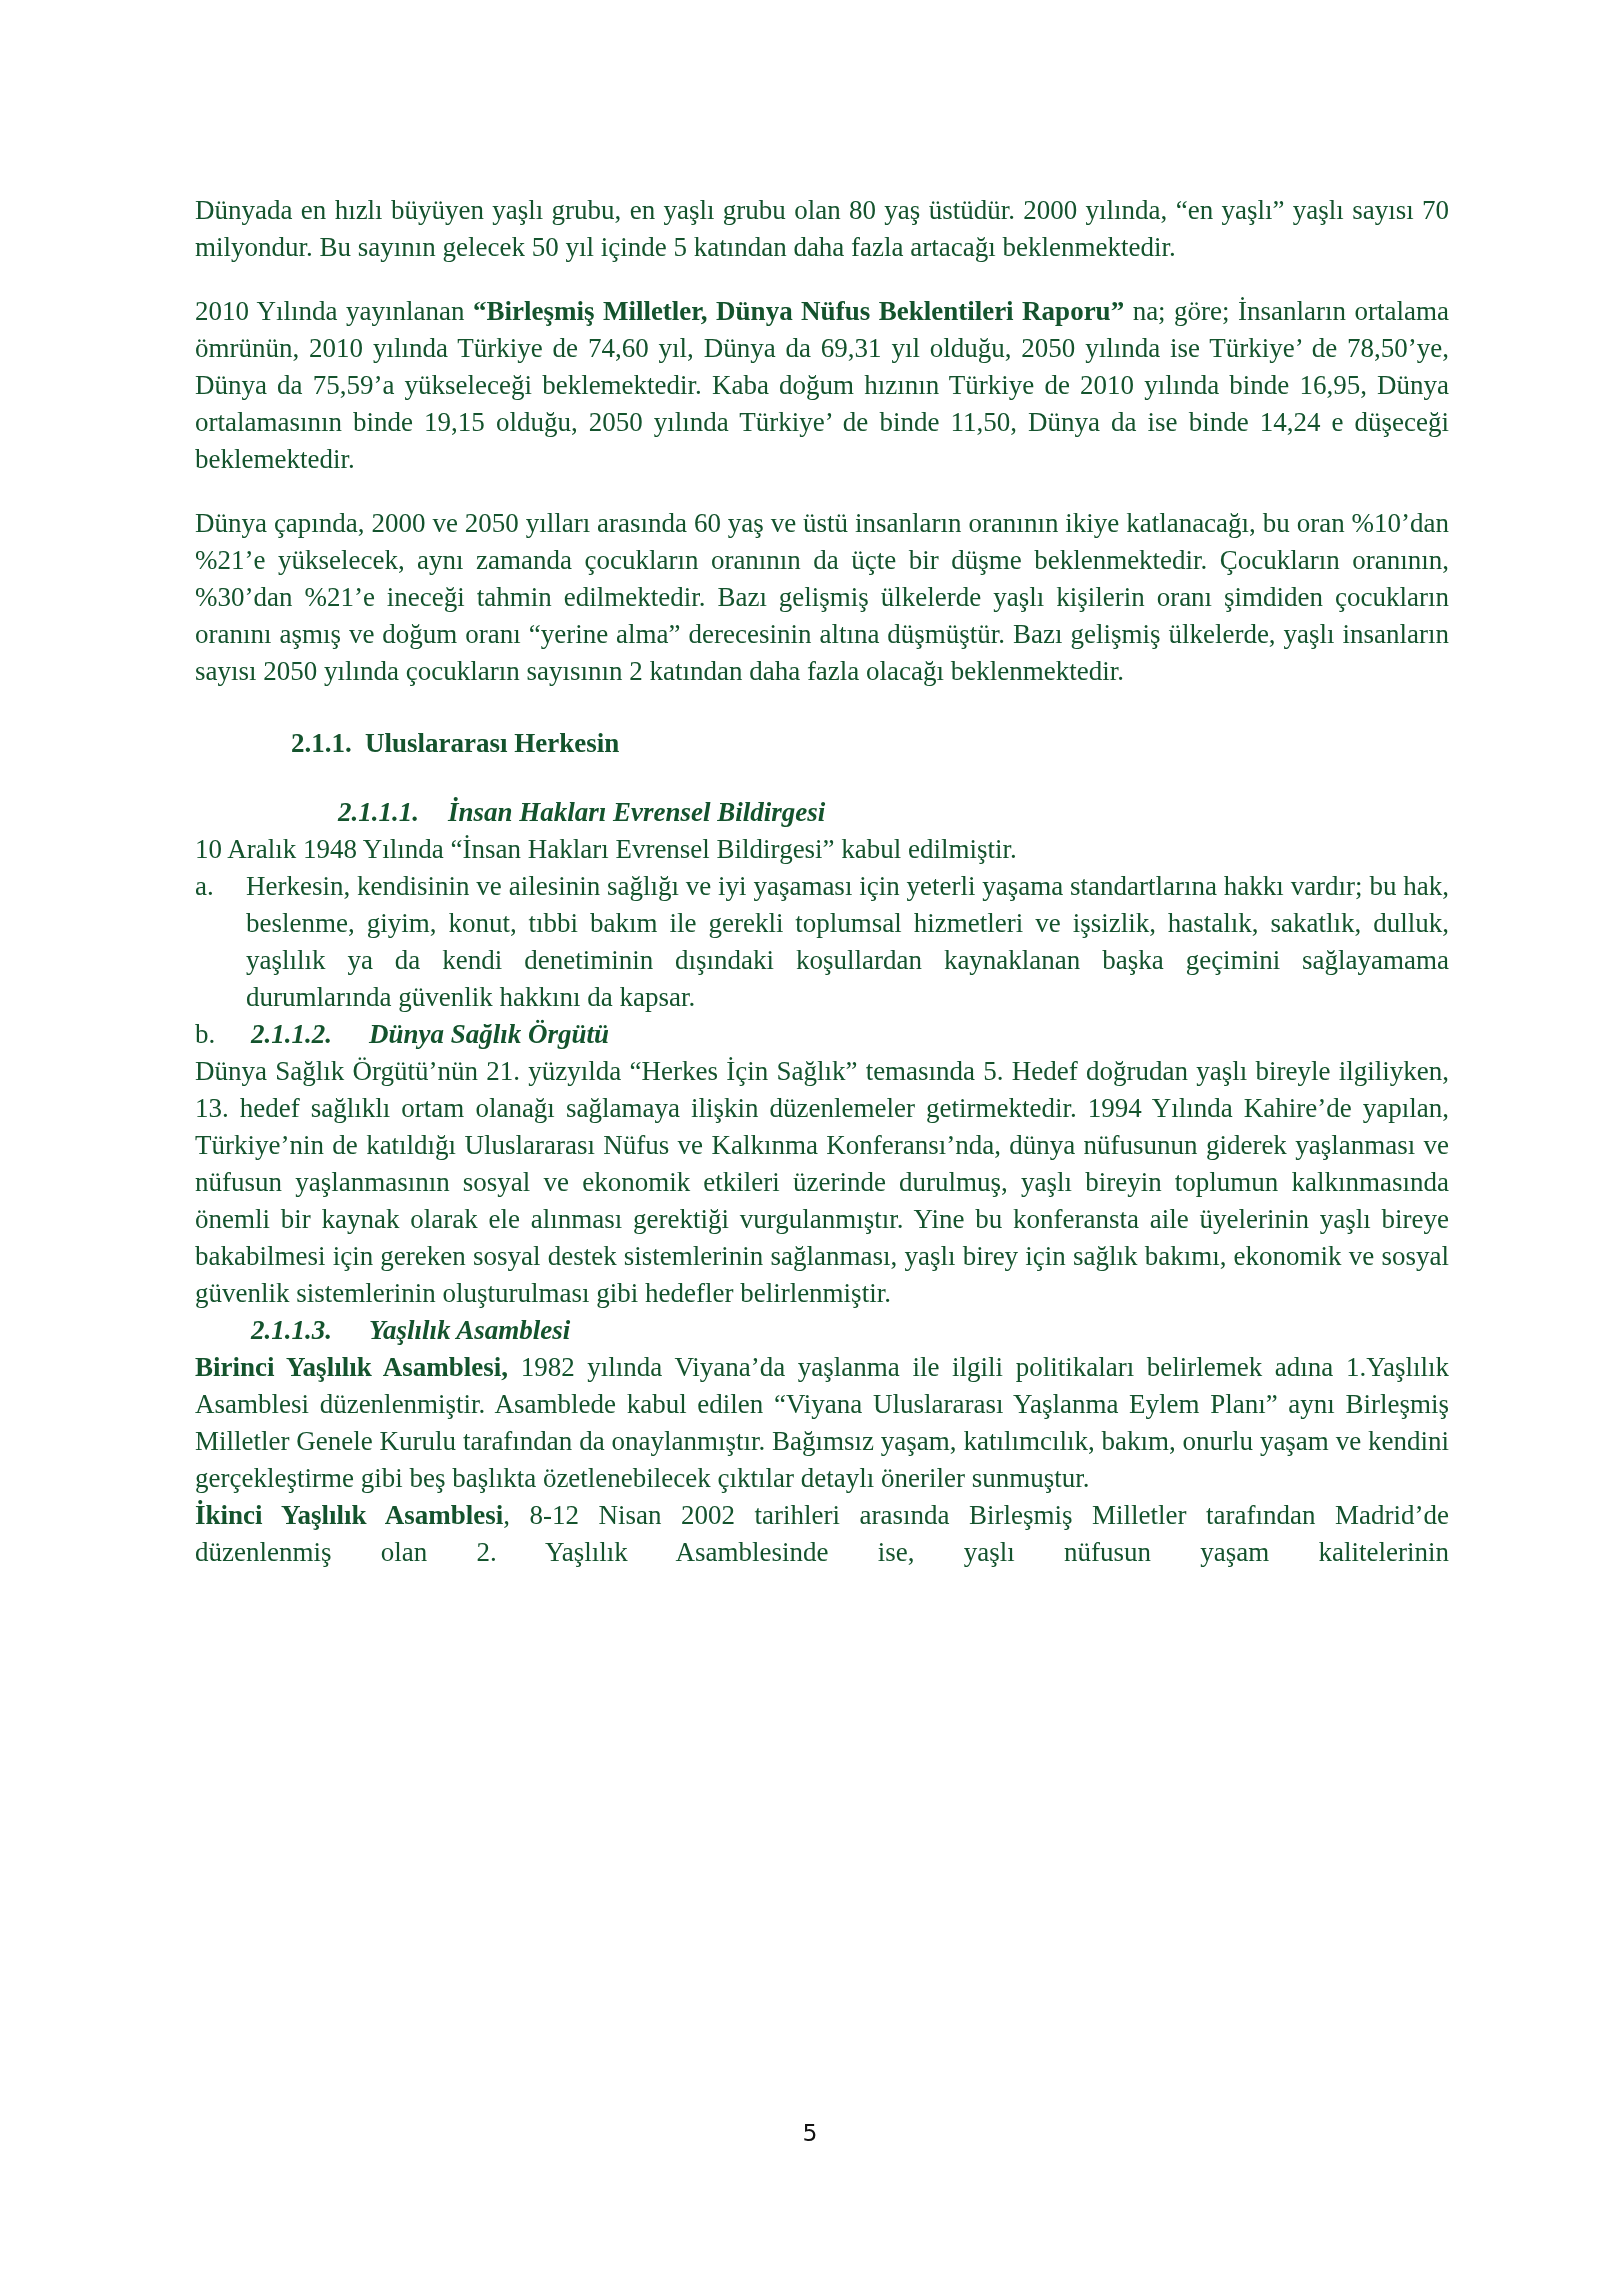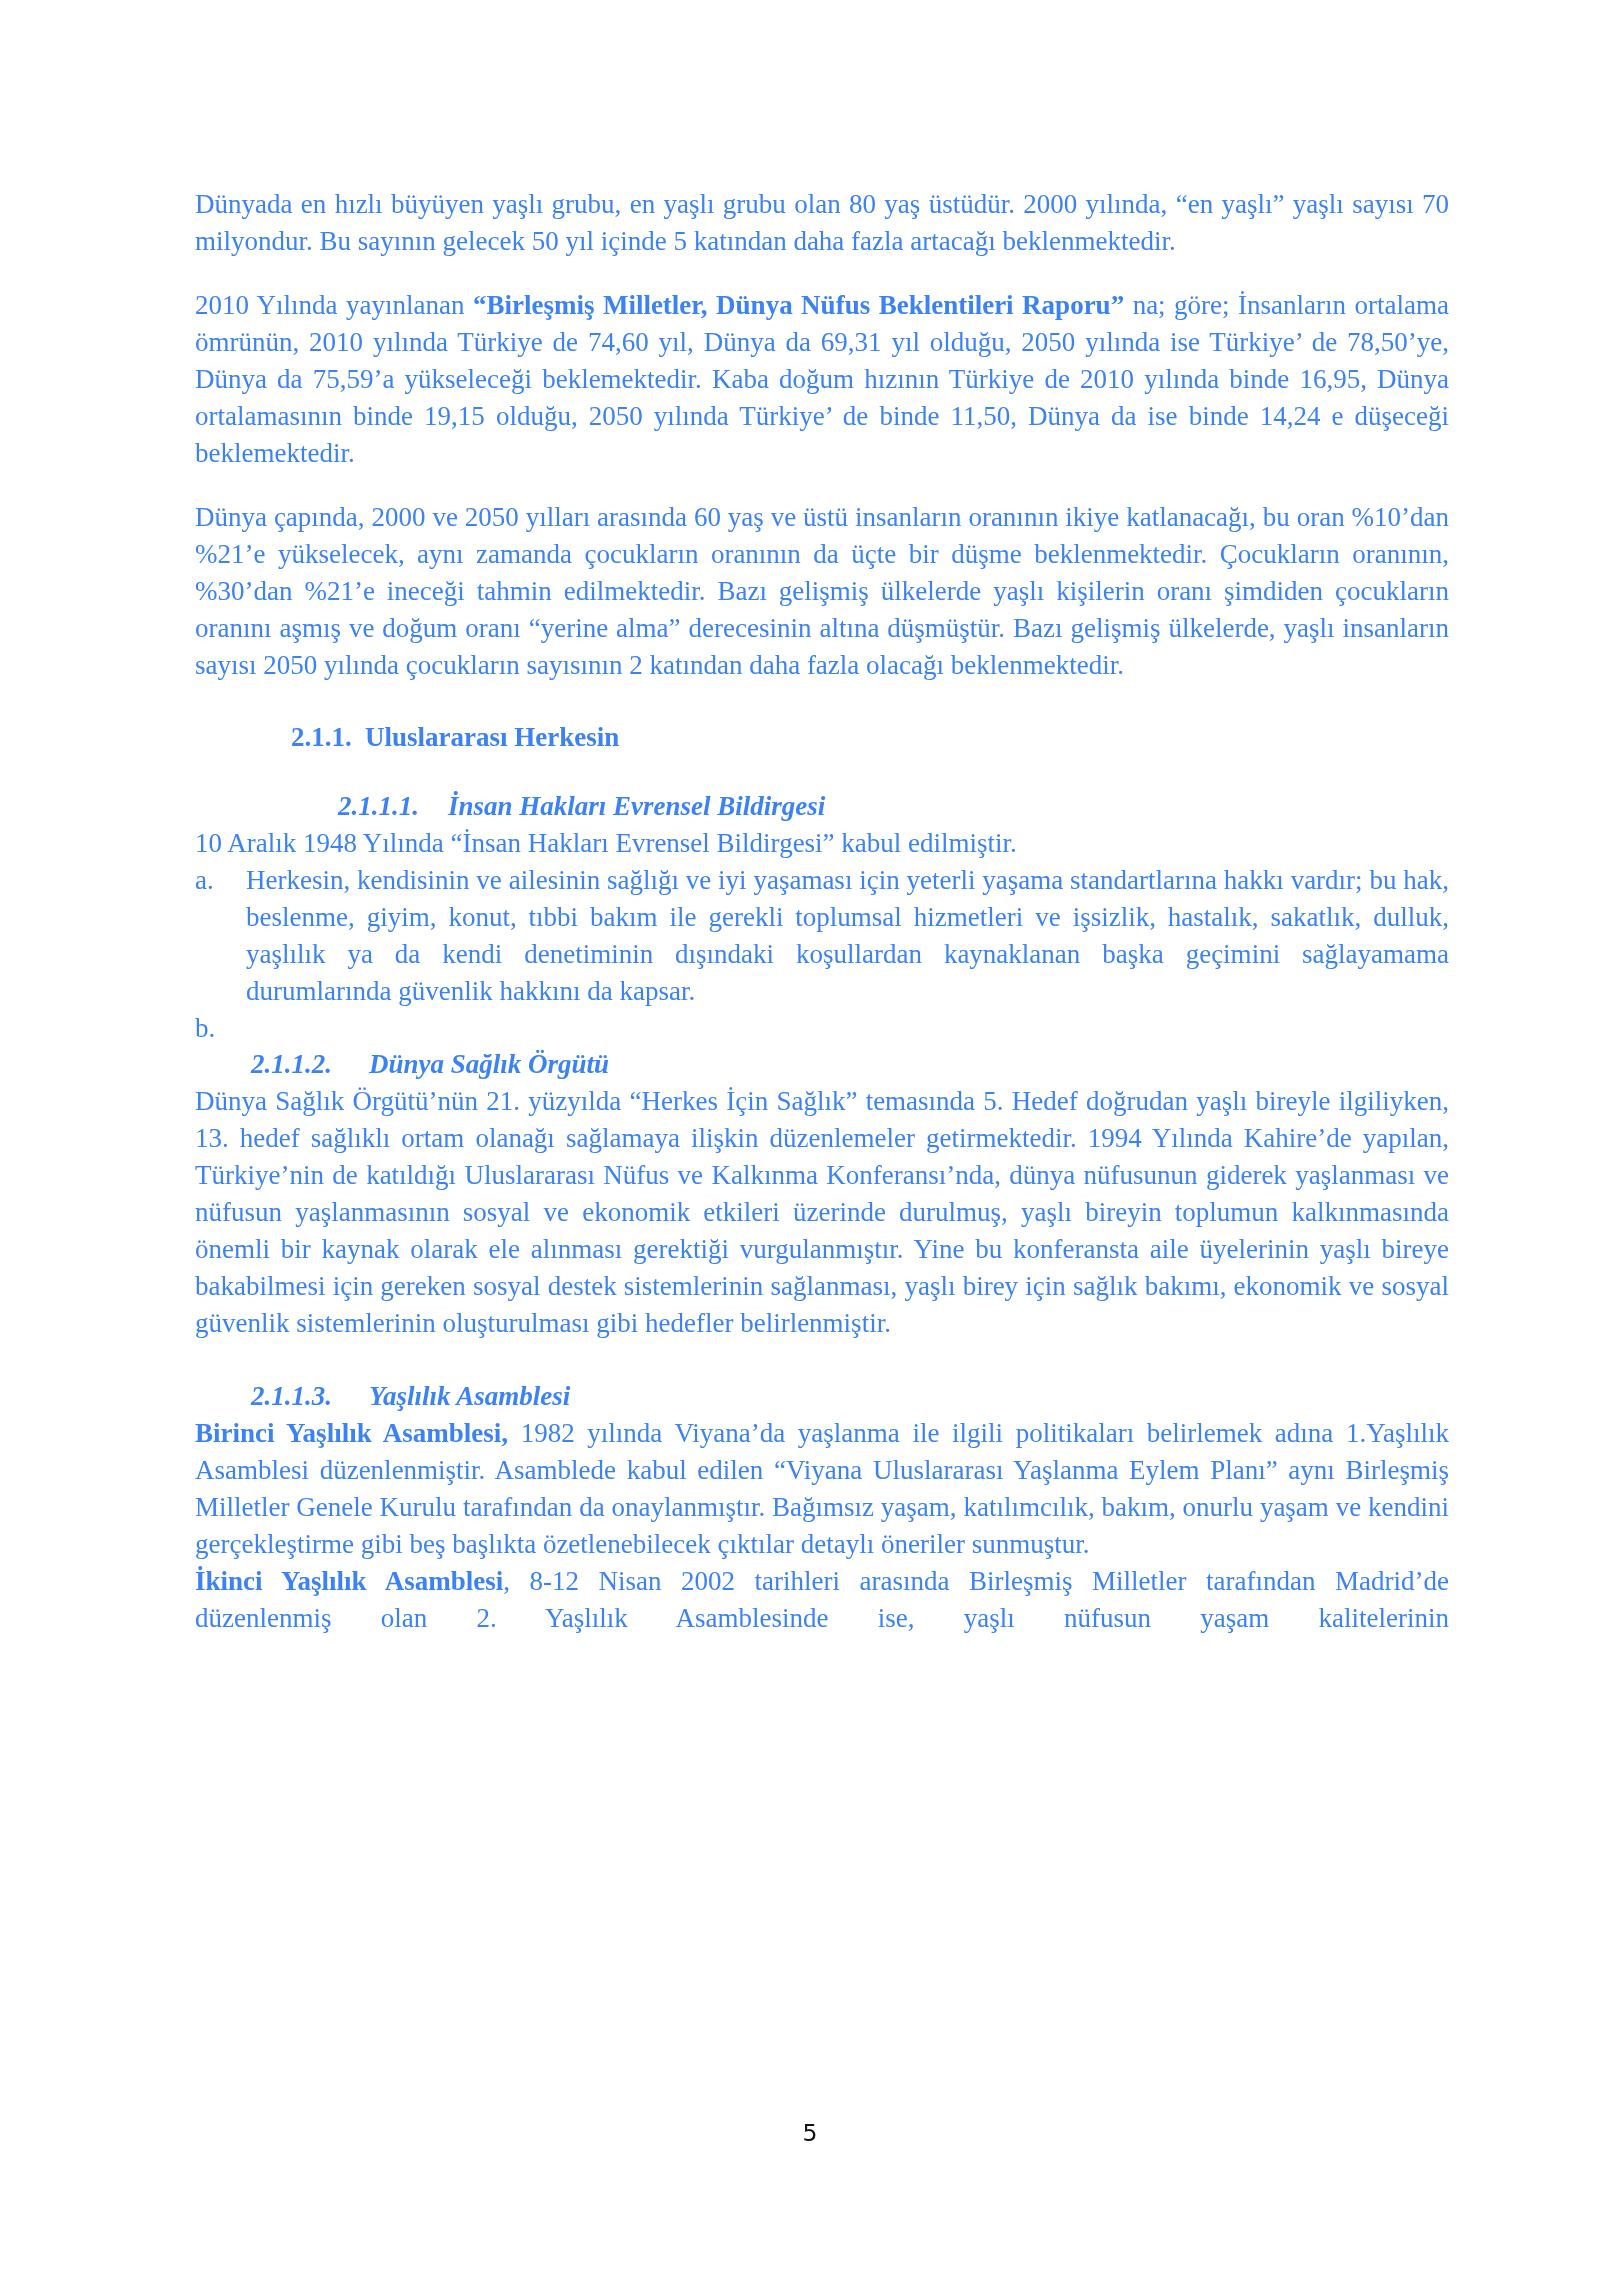--- a/index.html
+++ b/index.html
@@ -1,44 +1,44 @@
 <!DOCTYPE html>
 <html><head>
 <meta charset="utf-8">
 <style>
   html, body { margin: 0; padding: 0; background: #ffffff; }
   body { width: 1620px; height: 2293px; position: relative; overflow: hidden; }
   .page {
     position: absolute;
     left: 195px;
-    top: 186px;
+    top: 192px;
     width: 1254px;
     font-family: "Liberation Serif", "DejaVu Serif", serif;
     font-size: 27px;
     line-height: 37px;
-    color: #3b82f6;
+    color: #14532d;
   }
   p { margin: 0; text-align: justify; }
   .para-gap { margin-top: 27px; }
   .h3 {
     font-weight: bold;
     margin-top: 35px;
     padding-left: 96px;
     height: 37px;
     white-space: nowrap;
   }
   .h3 .num { display: inline-block; width: 74px; }
   .h4 {
     font-weight: bold;
     font-style: italic;
     white-space: nowrap;
     height: 37px;
   }
   .h4.first { margin-top: 32px; padding-left: 143px; }
-  .h4.sub { margin-top: 36px; padding-left: 56px; font-family: Liberation Serif, serif; }
+  .h4.sub { padding-left: 56px; font-family: Liberation Serif, serif; }
   .h4 .num { display: inline-block; width: 118px; }
   .h4.first .num { width: 110px; }
   ol.alpha { list-style: none; margin: 0; padding: 0; }
   ol.alpha li { position: relative; padding-left: 51px; text-align: justify; }
   ol.alpha li .marker { position: absolute; left: 0; top: 0; }
   .page-number {
     position: absolute;
     left: 0; width: 1620px;
     top: 2119px;
     text-align: center;

